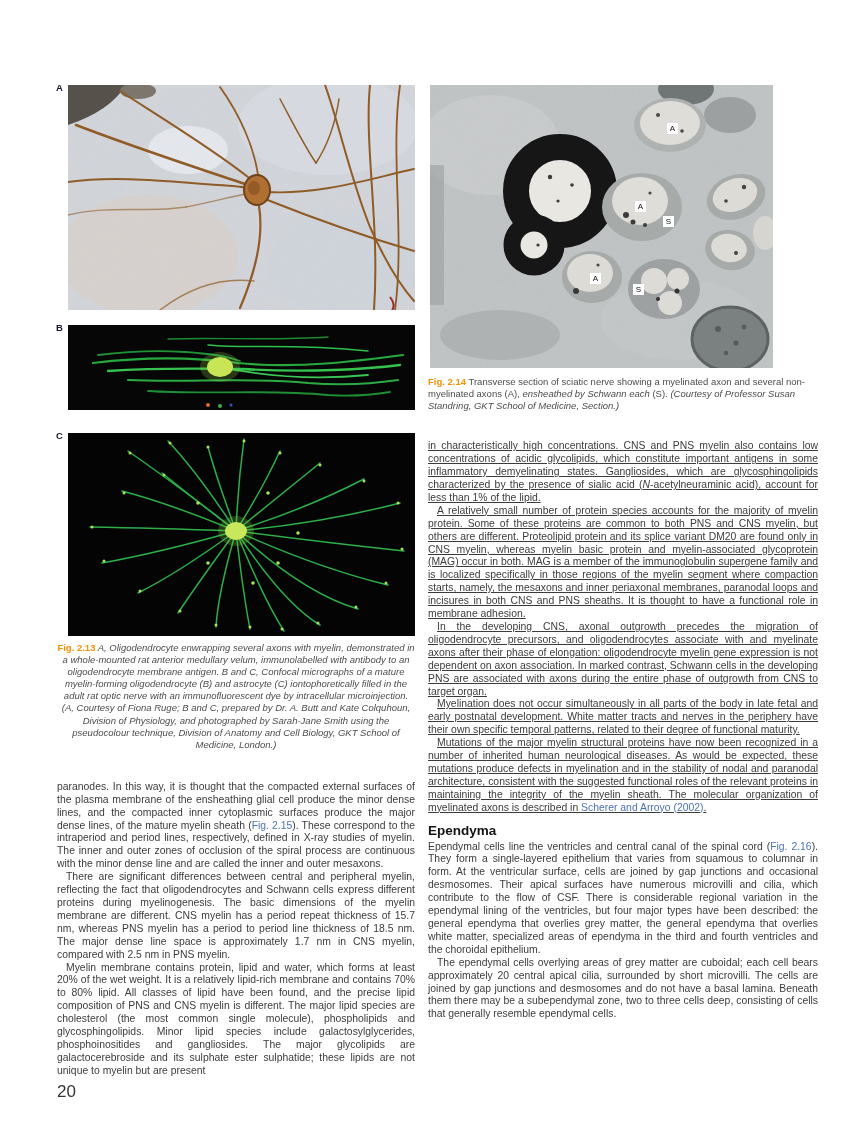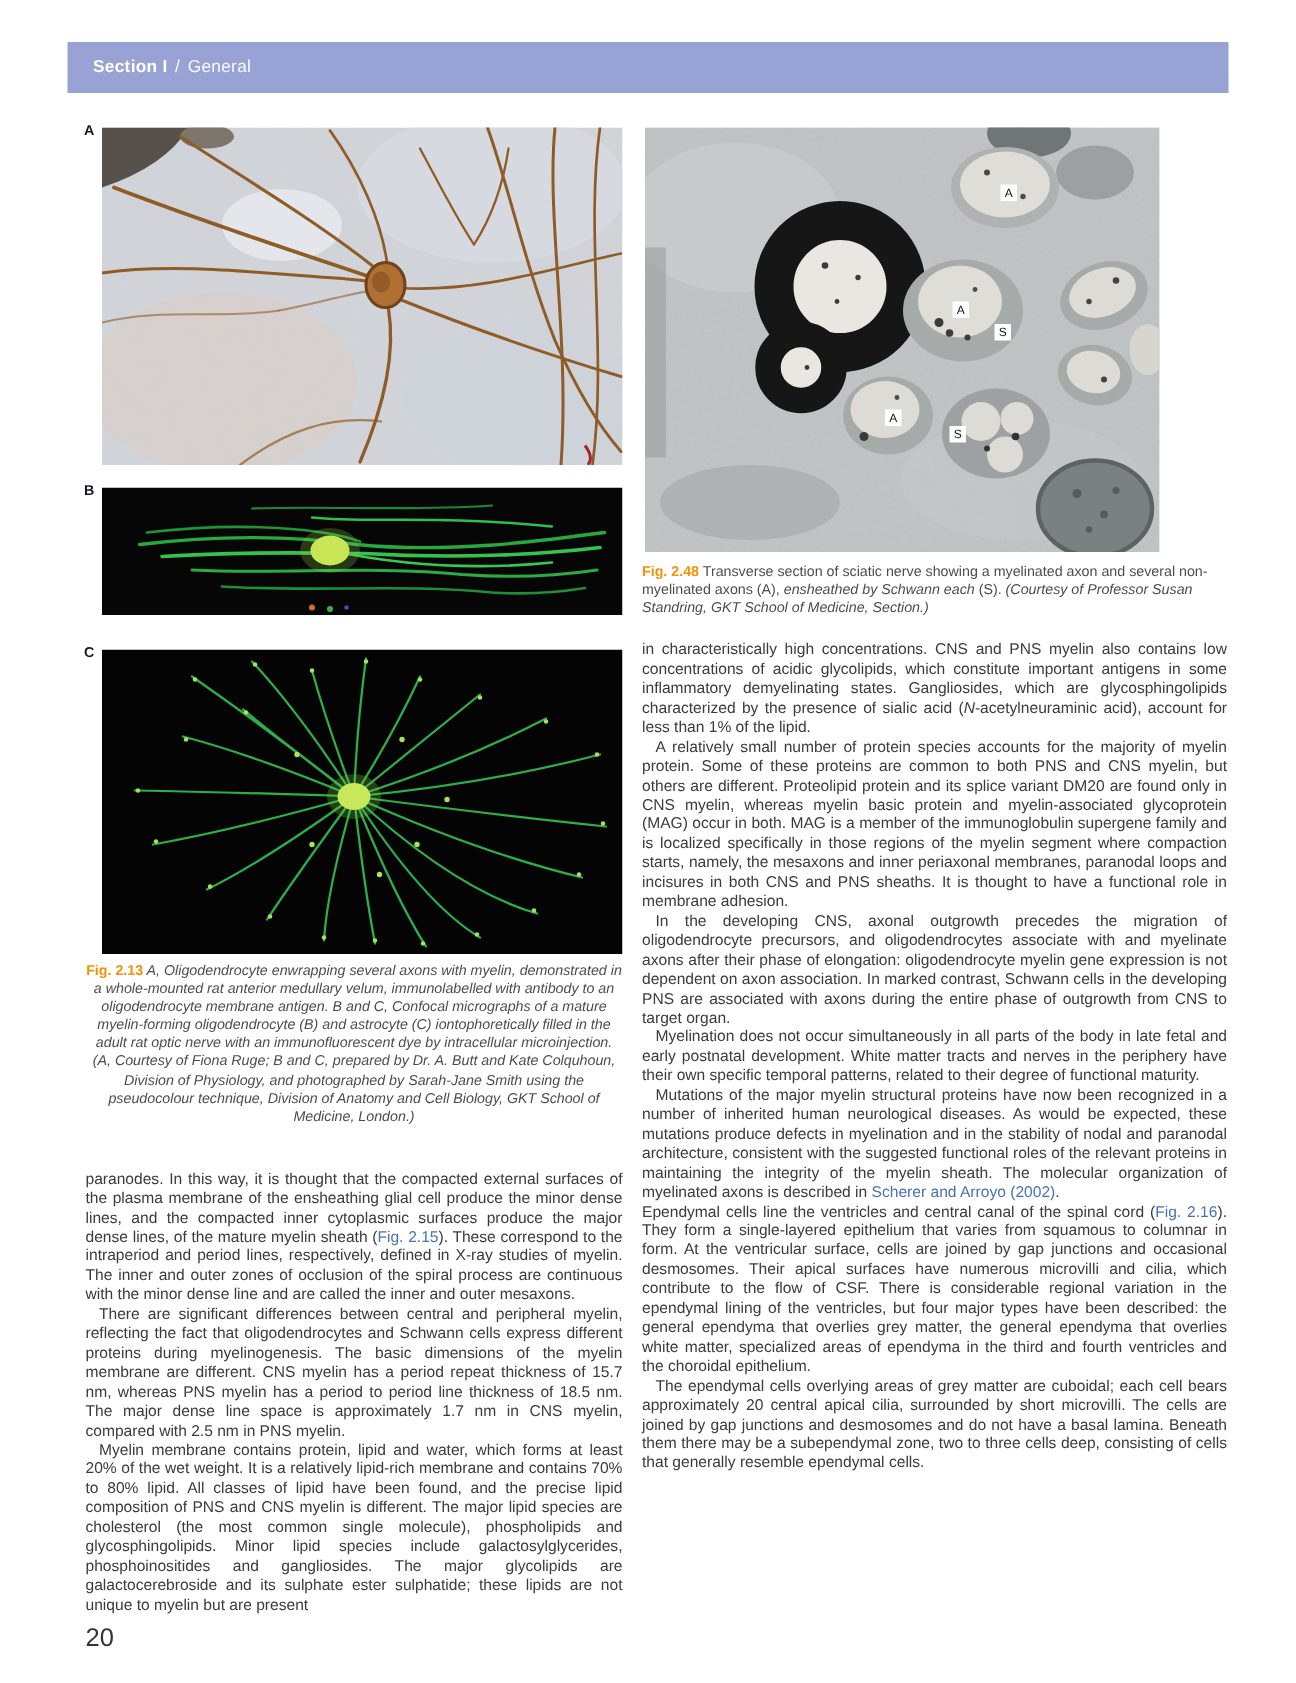--- a/index.html
+++ b/index.html
@@ -24,46 +24,41 @@
 
   .caption{font-size:9.5px;line-height:12.1px;color:#4c4c4c;margin:0;}
   .cap-213{margin-top:6px;width:358px;text-align:center;}
   .cap-214{margin-top:8px;width:382px;}
   .fig-label{color:#f39207;font-weight:bold;font-style:normal;}
   .ital{font-style:italic;}
   .link{color:#4a72b0;}
 
   .body-text{font-size:10.4px;line-height:12.9px;color:#3b3b3b;text-align:justify;}
   .left-body{margin-top:30px;}
-  .right-body-1{margin-top:16px;}
+  .right-body-1{margin-top:28px;text-decoration:underline;}
   .body-p{margin:0;}
   .body-p.indent{text-indent:9px;}
   .heading{font-size:13.5px;font-weight:bold;color:#141414;margin:8px 0 3px 0;}
 
   .em-wrap{position:relative;width:343px;height:283px;margin-left:2px;}
   .em-label{position:absolute;width:11px;height:11px;background:#ffffff;color:#111111;
         font-size:8px;line-height:11px;text-align:center;}
   .em-a-top{left:237px;top:38px;}
   .em-a-mid{left:205px;top:116px;}
   .em-s-mid{left:233px;top:131px;}
   .em-a-low{left:160px;top:188px;}
   .em-s-low{left:203px;top:199px;}
 
   .page-number{position:absolute;left:57px;top:1082px;font-size:17px;color:#333333;}
 </style>
 </head>
 <body>
 
 <div class="page">
 
-  <div class="header-bar">
-    <span class="hdr-bold">Section I</span>
-    <span class="hdr-sep">/</span>
-    <span class="hdr-light">General</span>
-  </div>
 
   <div class="col-left">
 
     <div class="fig-block">
       <span class="fig-letter">A</span>
       <div class="imgA">
         <svg width="347" height="225" viewBox="0 0 347 225">
           <defs>
             <filter id="fA" x="0" y="0" width="100%" height="100%">
               <feTurbulence type="fractalNoise" baseFrequency="0.09" numOctaves="3" seed="9"></feTurbulence>
@@ -262,30 +257,31 @@
         <circle cx="296" cy="268" r="2.2" fill="#565b5c"></circle>
           <circle cx="314" cy="242" r="2.4" fill="#565b5c"></circle>
       </svg>
       <span class="em-label em-a-top">A</span>
       <span class="em-label em-a-mid">A</span>
       <span class="em-label em-s-mid">S</span>
       <span class="em-label em-a-low">A</span>
       <span class="em-label em-s-low">S</span>
     </div>
 
-    <p class="caption cap-214" id="cap-214"><span class="fig-label">Fig. 2.48</span><span>  Transverse section of sciatic nerve showing a myelinated axon and several non-myelinated axons (A), </span><span class="ital">ensheathed by Schwann each</span><span> (S). </span><span class="ital">(Courtesy of Professor Susan Standring, GKT School of Medicine, Section.)</span></p>
+    <p class="caption cap-214" id="cap-214"><span class="fig-label">Fig. 2.14</span><span>  Transverse section of sciatic nerve showing a myelinated axon and several non-myelinated axons (A), </span><span class="ital">ensheathed by Schwann each</span><span> (S). </span><span class="ital">(Courtesy of Professor Susan Standring, GKT School of Medicine, Section.)</span></p>
 
     <div class="body-text right-body-1" id="right-body-1">
         <p class="body-p"><span>in characteristically high concentrations. CNS and PNS myelin also contains low concentrations of acidic glycolipids, which constitute important antigens in some inflammatory demyelinating states. Gangliosides, which are glycosphingolipids characterized by the presence of sialic acid (</span><span class="ital">N</span><span>-acetylneuraminic acid), account for less than 1% of the lipid.</span></p>
         <p class="body-p indent"><span>A relatively small number of protein species accounts for the majority of myelin protein. Some of these proteins are common to both PNS and CNS myelin, but others are different. Proteolipid protein and its splice variant DM20 are found only in CNS myelin, whereas myelin basic protein and myelin-associated glycoprotein (MAG) occur in both. MAG is a member of the immunoglobulin supergene family and is localized specifically in those regions of the myelin segment where compaction starts, namely, the mesaxons and inner periaxonal membranes, paranodal loops and incisures in both CNS and PNS sheaths. It is thought to have a functional role in membrane adhesion.</span></p>
         <p class="body-p indent"><span>In the developing CNS, axonal outgrowth precedes the migration of oligodendrocyte precursors, and oligodendrocytes associate with and myelinate axons after their phase of elongation: oligodendrocyte myelin gene expression is not dependent on axon association. In marked contrast, Schwann cells in the developing PNS are associated with axons during the entire phase of outgrowth from CNS to target organ.</span></p>
         <p class="body-p indent"><span>Myelination does not occur simultaneously in all parts of the body in late fetal and early postnatal development. White matter tracts and nerves in the periphery have their own specific temporal patterns, related to their degree of functional maturity.</span></p>
         <p class="body-p indent"><span>Mutations of the major myelin structural proteins have now been recognized in a number of inherited human neurological diseases. As would be expected, these mutations produce defects in myelination and in the stability of nodal and paranodal architecture, consistent with the suggested functional roles of the relevant proteins in maintaining the integrity of the myelin sheath. The molecular organization of myelinated axons is described in </span><span class="link">Scherer and Arroyo (2002)</span><span>.</span></p>
       </div>
 
+    <h2 class="heading">Ependyma</h2>
 
     <div class="body-text right-body-2" id="right-body-2">
         <p class="body-p"><span>Ependymal cells line the ventricles and central canal of the spinal cord (</span><span class="link">Fig. 2.16</span><span>). They form a single-layered epithelium that varies from squamous to columnar in form. At the ventricular surface, cells are joined by gap junctions and occasional desmosomes. Their apical surfaces have numerous microvilli and cilia, which contribute to the flow of CSF. There is considerable regional variation in the ependymal lining of the ventricles, but four major types have been described: the general ependyma that overlies grey matter, the general ependyma that overlies white matter, specialized areas of ependyma in the third and fourth ventricles and the choroidal epithelium.</span></p>
         <p class="body-p indent"><span>The ependymal cells overlying areas of grey matter are cuboidal; each cell bears approximately 20 central apical cilia, surrounded by short microvilli. The cells are joined by gap junctions and desmosomes and do not have a basal lamina. Beneath them there may be a subependymal zone, two to three cells deep, consisting of cells that generally resemble ependymal cells.</span></p>
       </div>
   </div>
 
   <div class="page-number">20</div>
 </div>
 

